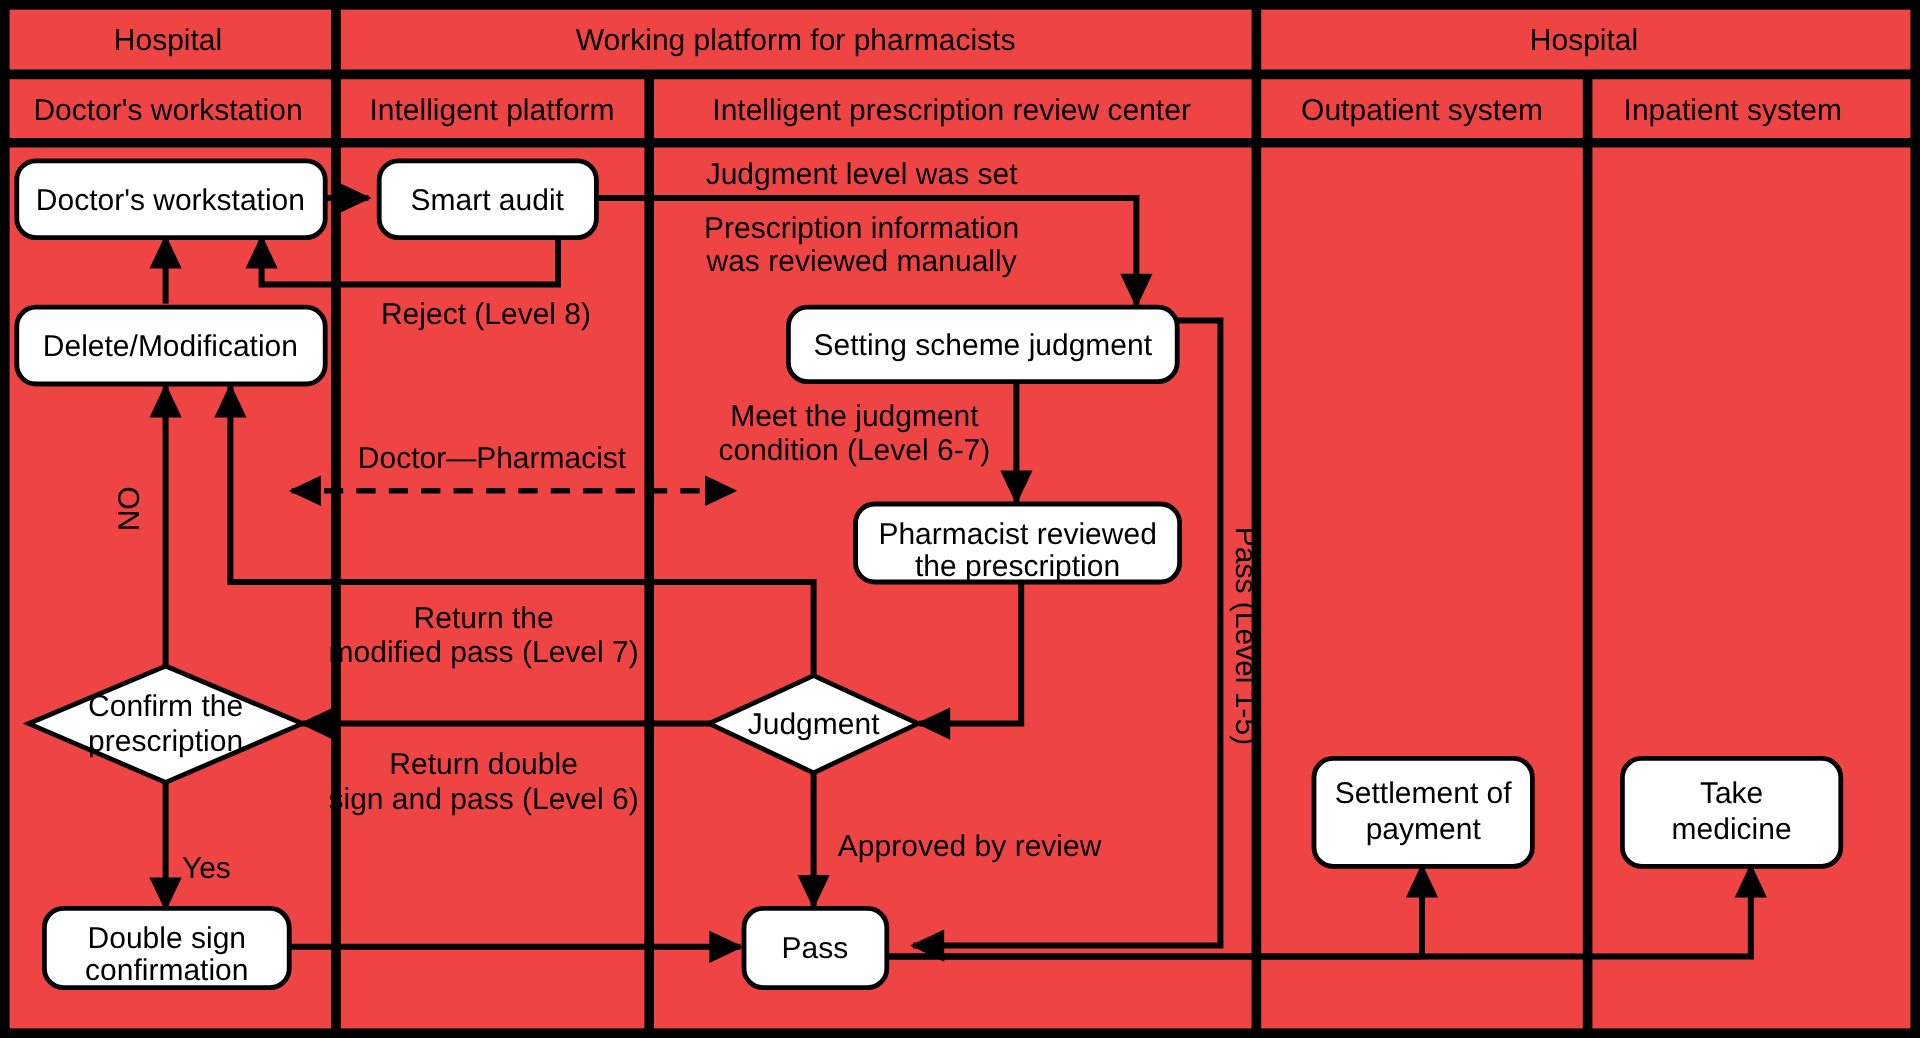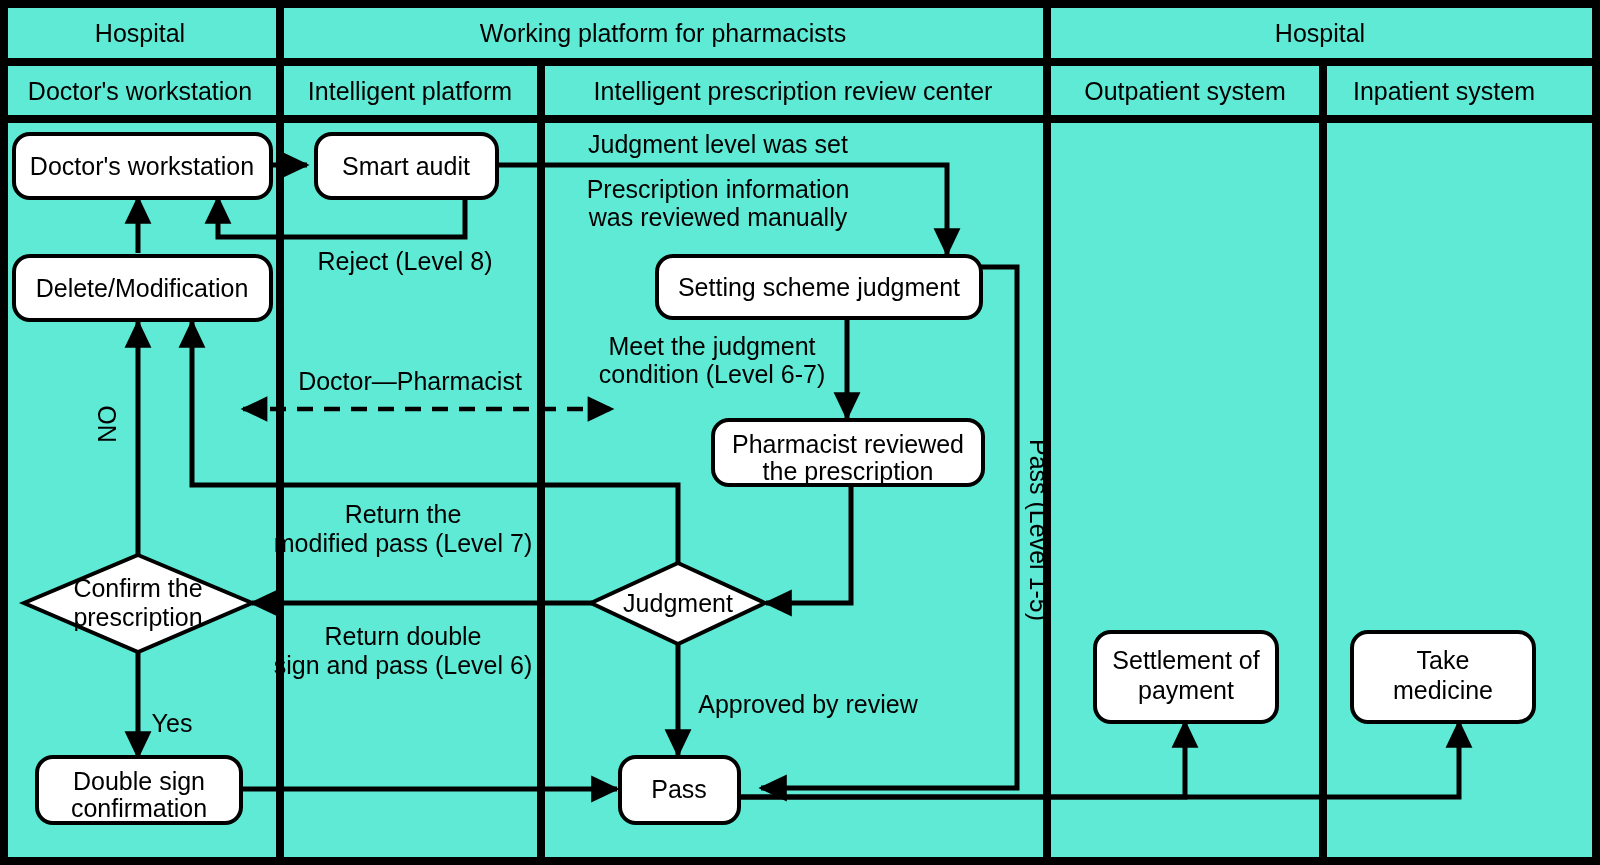--- a/index.html
+++ b/index.html
@@ -4,21 +4,21 @@
 <style>
   html, body {
     margin: 0;
     padding: 0;
     background: #ffffff;
   }
   #stage {
     position: relative;
     width: 1600px;
     height: 865px;
-    background: #5eead4;
+    background: #ef4444;
     font-family: "Liberation Sans", sans-serif;
     overflow: hidden;
   }
   #diagram {
     position: absolute;
     top: 0;
     left: 0;
     width: 1600px;
     height: 865px;
   }

